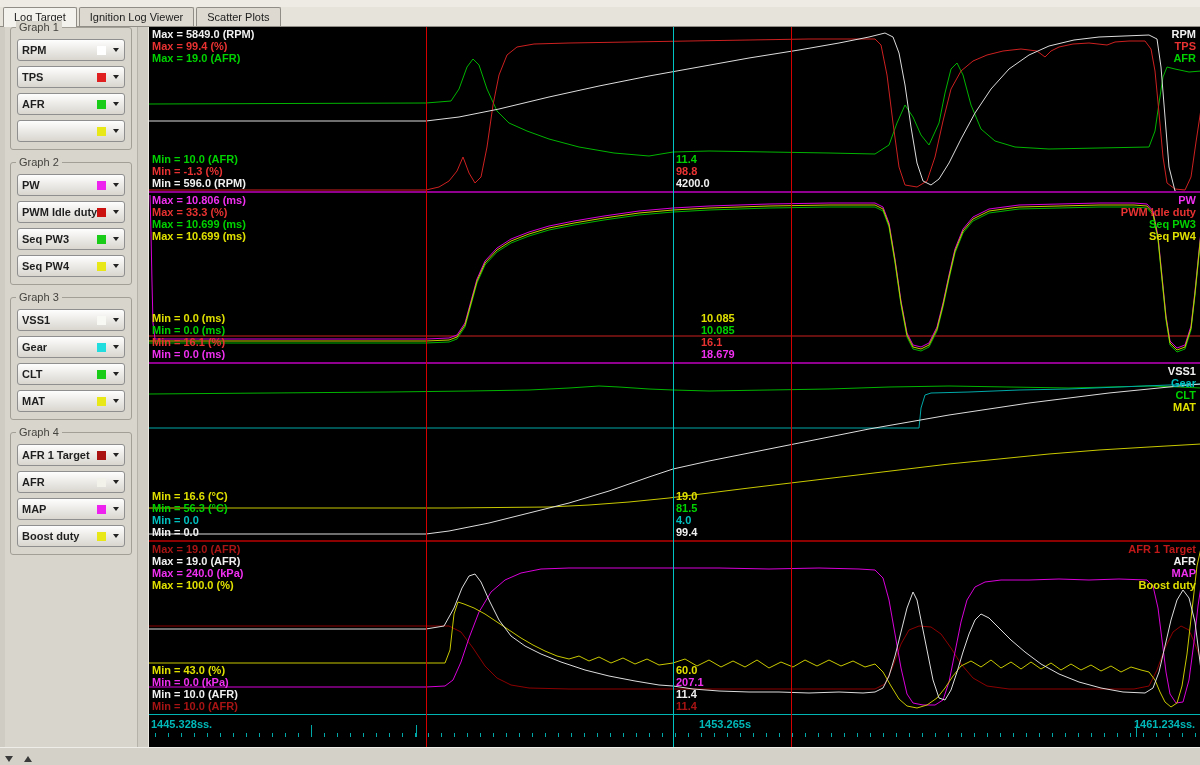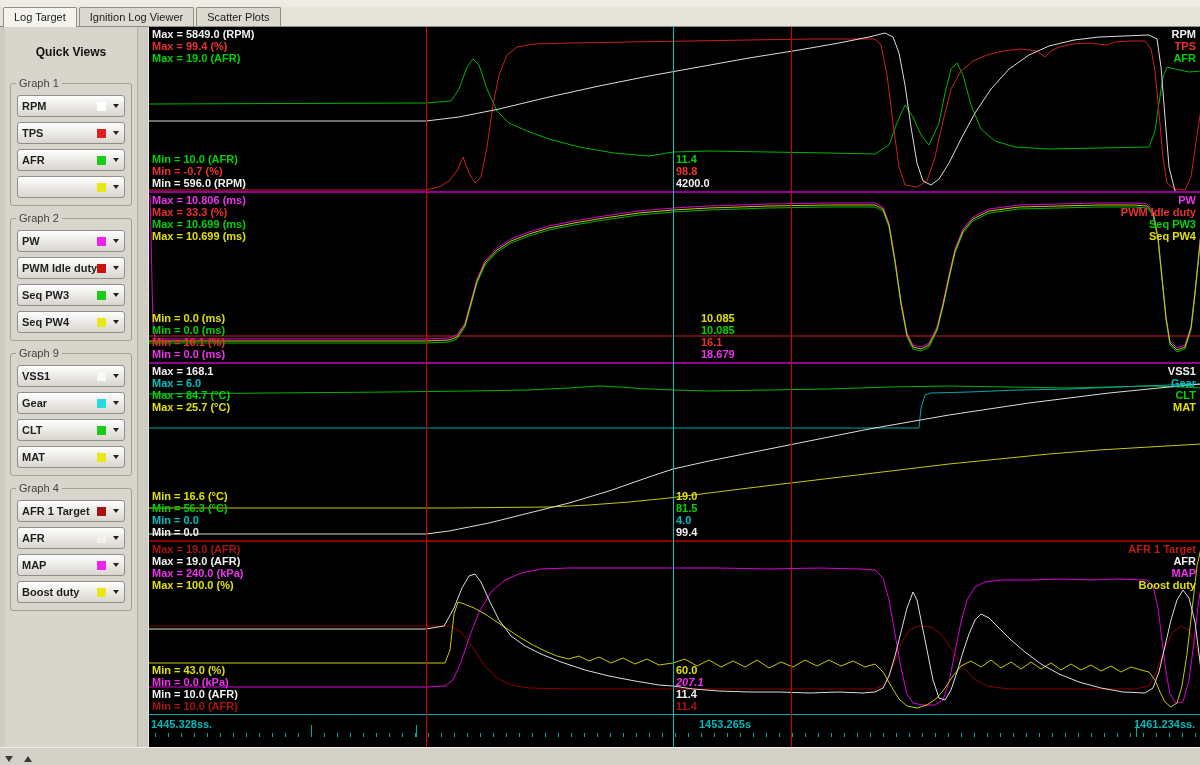--- a/index.html
+++ b/index.html
@@ -40,21 +40,20 @@
 <body>
 
 <div class="topsliver"></div>
 <div class="tabbar">
     <div class="tab active">Log Target</div>
     <div class="tab">Ignition Log Viewer</div>
     <div class="tab">Scatter Plots</div>
   </div>
 
 <div class="sidebar">
-  <div class="sb-title">Quick Views</div>
   <div>
       <div class="group">
         <span class="group-label">Graph 1</span>
         <div class="combo">
           <span class="combo-label">RPM</span>
           <span class="swatch" style="background: rgb(255, 255, 255);"></span>
           <span class="arrow"></span>
         </div>
         <div class="combo">
           <span class="combo-label">TPS</span>
@@ -89,21 +88,21 @@
           <span class="swatch" style="background: rgb(24, 204, 24);"></span>
           <span class="arrow"></span>
         </div>
         <div class="combo">
           <span class="combo-label">Seq PW4</span>
           <span class="swatch" style="background: rgb(232, 232, 24);"></span>
           <span class="arrow"></span>
         </div>
       </div>
       <div class="group">
-        <span class="group-label">Graph 9</span>
+        <span class="group-label">Graph 3</span>
         <div class="combo">
           <span class="combo-label">VSS1</span>
           <span class="swatch" style="background: rgb(248, 248, 245);"></span>
           <span class="arrow"></span>
         </div>
         <div class="combo">
           <span class="combo-label">Gear</span>
           <span class="swatch" style="background: rgb(34, 221, 221);"></span>
           <span class="arrow"></span>
         </div>
@@ -151,21 +150,21 @@
         <polyline points="0,163 277,163 290,160 300,154 308,144 314,130 320,146 326,156 332,150 338,120 344,78 350,48 358,28 368,20 385,17 420,16 480,15 540,14 600,13 660,12 700,12 726,12 732,18 738,48 744,96 750,140 756,158 768,160 778,154 786,130 794,94 802,62 812,44 824,34 838,28 854,24 872,22 888,24 896,30 902,24 910,20 924,17 940,16 958,18 966,15 980,14 996,14 1002,22 1006,44 1010,86 1014,130 1018,156 1026,162 1036,163 1042,150 1047,115 1052,82" fill="none" stroke="#cc2020" stroke-width="1"></polyline>
         <polyline points="0,94 277,94 310,90 350,82 400,70 450,59 500,49 550,40 600,31 650,23 690,16 720,10 736,6 744,10 750,26 756,58 762,100 768,136 774,154 782,158 790,152 800,136 812,112 826,86 842,62 860,42 880,28 900,19 925,13 950,10 975,9 1000,8 1008,12 1012,40 1016,90 1020,140 1026,164 1036,168 1046,167 1052,166" fill="none" stroke="#dcdcdc" stroke-width="1"></polyline>
       </svg>
       <div class="stack max">
         <div class="lbl" style="color: rgb(240, 240, 240);">Max = 5849.0 (RPM)</div>
         <div class="lbl" style="color: rgb(232, 50, 50);">Max = 99.4 (%)</div>
         <div class="lbl" style="color: rgb(0, 210, 0);">Max = 19.0 (AFR)</div>
       </div>
       <div class="stack min">
         <div class="lbl" style="color: rgb(0, 210, 0);">Min = 10.0 (AFR)</div>
-        <div class="lbl" style="color: rgb(232, 50, 50);">Min = -0.7 (%)</div>
+        <div class="lbl" style="color: rgb(232, 50, 50);">Min = -1.3 (%)</div>
         <div class="lbl" style="color: rgb(240, 240, 240);">Min = 596.0 (RPM)</div>
       </div>
       <div class="stack legend">
         <div class="lbl" style="color: rgb(240, 240, 240);">RPM</div>
         <div class="lbl" style="color: rgb(232, 50, 50);">TPS</div>
         <div class="lbl" style="color: rgb(0, 210, 0);">AFR</div>
       </div>
       <div class="stack cursorvals" style="left: 527px;">
         <div class="lbl" style="color: rgb(0, 210, 0);">11.4</div>
         <div class="lbl" style="color: rgb(232, 50, 50);">98.8</div>
@@ -206,26 +205,20 @@
       </div>
     </div>
     <div class="sep" style="background: rgb(144, 0, 143);"></div>
     <div class="panel" style="height: 176px;">
       <svg width="1052" height="176" viewBox="0 0 1052 176" preserveAspectRatio="none">
         <polyline points="0,30 120,29 240,28 320,27 380,26 420,24 450,22 470,23 500,25 524,26 560,27 620,26 680,25 740,23 800,22 860,23 920,24 960,23 1000,22 1030,23 1052,24" fill="none" stroke="#00b400" stroke-width="1"></polyline>
         <polyline points="0,144 300,144 400,143 440,141 480,138 520,134 560,129 600,124 650,118 700,112 750,106 800,100 850,95 900,90 950,86 1000,83 1052,80" fill="none" stroke="#c8c800" stroke-width="1"></polyline>
         <polyline points="0,64 400,64 700,64 770,64 772,44 776,31 782,29 820,28 870,26 920,25 970,23 1020,21 1052,20" fill="none" stroke="#00a8a8" stroke-width="1"></polyline>
         <polyline points="0,170 277,170 300,167 340,159 380,149 420,139 460,127 500,113 524,105 560,97 600,89 640,81 680,73 720,65 760,58 800,51 840,45 880,39 920,34 960,29 1000,25 1040,21 1052,20" fill="none" stroke="#dcdcdc" stroke-width="1"></polyline>
       </svg>
-      <div class="stack max">
-        <div class="lbl" style="color: rgb(240, 240, 240);">Max = 168.1</div>
-        <div class="lbl" style="color: rgb(0, 192, 192);">Max = 6.0</div>
-        <div class="lbl" style="color: rgb(0, 210, 0);">Max = 84.7 (°C)</div>
-        <div class="lbl" style="color: rgb(224, 224, 0);">Max = 25.7 (°C)</div>
-      </div>
       <div class="stack min">
         <div class="lbl" style="color: rgb(224, 224, 0);">Min = 16.6 (°C)</div>
         <div class="lbl" style="color: rgb(0, 210, 0);">Min = 56.3 (°C)</div>
         <div class="lbl" style="color: rgb(0, 192, 192);">Min = 0.0</div>
         <div class="lbl" style="color: rgb(240, 240, 240);">Min = 0.0</div>
       </div>
       <div class="stack legend">
         <div class="lbl" style="color: rgb(240, 240, 240);">VSS1</div>
         <div class="lbl" style="color: rgb(0, 192, 192);">Gear</div>
         <div class="lbl" style="color: rgb(0, 210, 0);">CLT</div>
@@ -259,21 +252,21 @@
         <div class="lbl" style="color: rgb(168, 20, 20);">Min = 10.0 (AFR)</div>
       </div>
       <div class="stack legend">
         <div class="lbl" style="color: rgb(192, 24, 24);">AFR 1 Target</div>
         <div class="lbl" style="color: rgb(240, 240, 240);">AFR</div>
         <div class="lbl" style="color: rgb(240, 48, 240);">MAP</div>
         <div class="lbl" style="color: rgb(224, 224, 0);">Boost duty</div>
       </div>
       <div class="stack cursorvals" style="left: 527px;">
         <div class="lbl" style="color: rgb(224, 224, 0);">60.0</div>
-        <div class="lbl" style="color: rgb(240, 48, 240); font-style: italic;">207.1</div>
+        <div class="lbl" style="color: rgb(240, 48, 240);">207.1</div>
         <div class="lbl" style="color: rgb(240, 240, 240);">11.4</div>
         <div class="lbl" style="color: rgb(168, 20, 20);">11.4</div>
       </div>
     </div>
     <div class="timeaxis">
       <div class="tlabel" style="left: 2px;">1445.328ss.</div>
       <div class="tlabel" style="left: 550px;">1453.265s</div>
       <div class="tlabel" style="left: 985px;">1461.234ss.</div>
       <div class="tick" style="left: 6px;"></div>
       <div class="tick" style="left: 19px;"></div>

